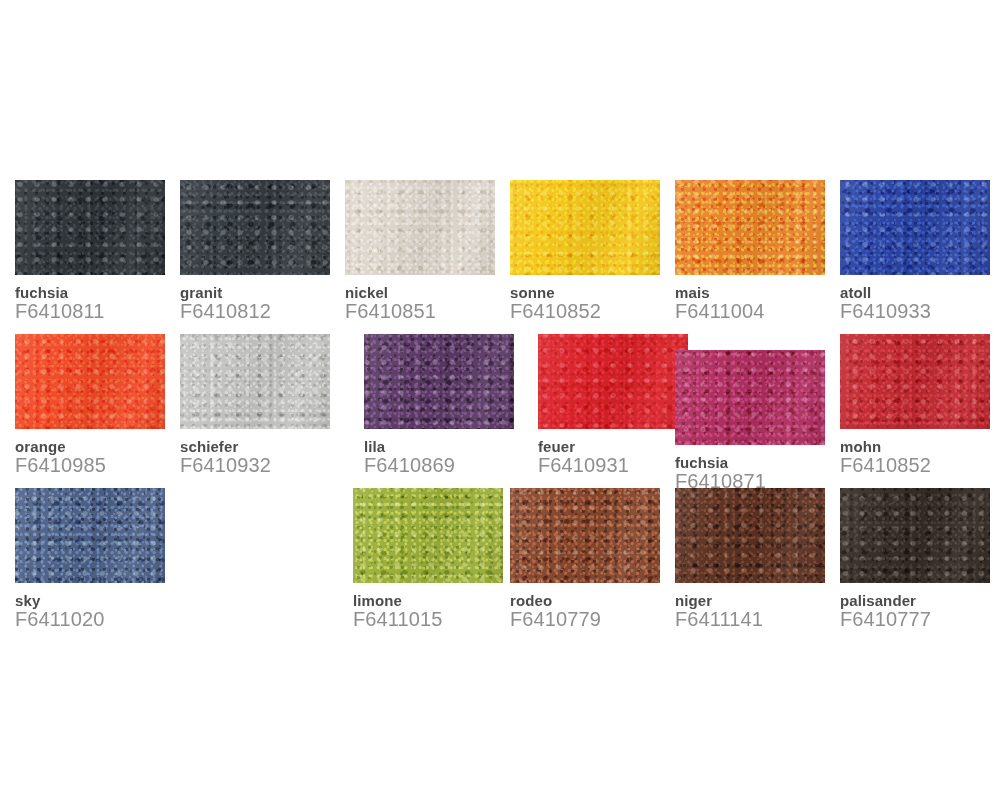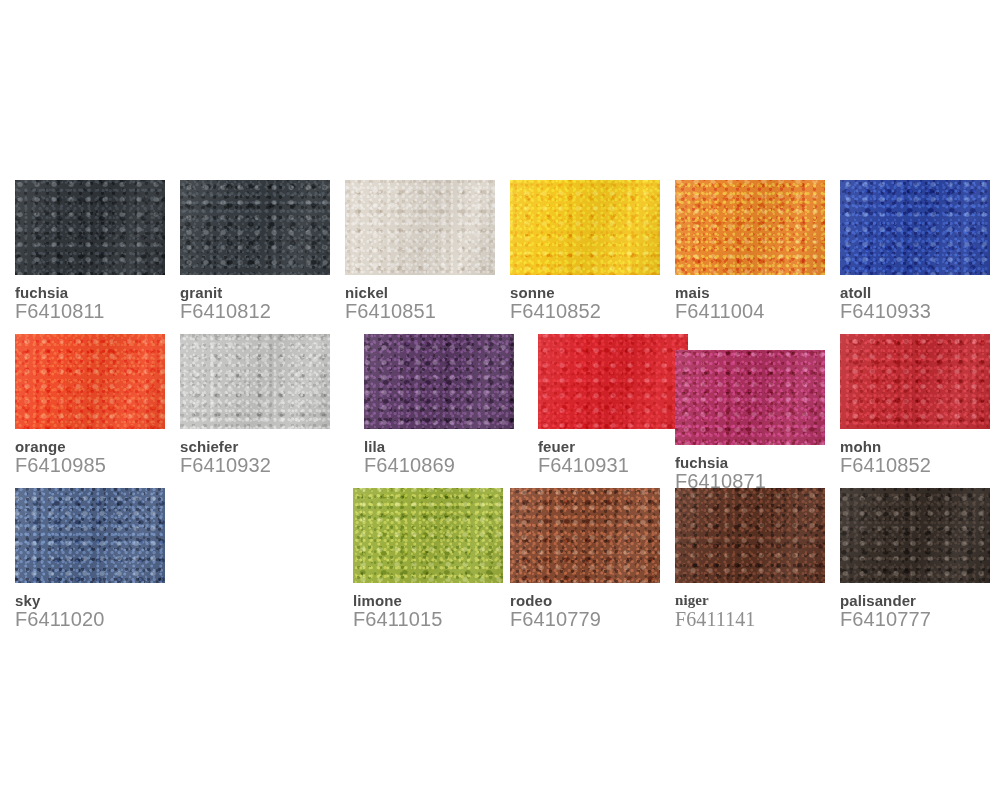--- a/index.html
+++ b/index.html
@@ -263,21 +263,21 @@
         </div>
         <div class="swatch-cell" style="left: 495px; width: 150px;">
           <div class="swatch-chip" style="background-color: rgb(132, 71, 46); width: 150px; height: 95px;">
             <div class="grain" style="background-position: 0px 3px, 11px 2px, 7px 5px, 16px 7px, 6px 10px, 10px 12px;"></div>
             <div class="grain2" style="background-position: 9px 0px, 20px 21px;"></div>
             <div class="sheen"></div>
           </div>
           <div class="swatch-name">rodeo</div>
           <div class="swatch-code">F6410779</div>
         </div>
-        <div class="swatch-cell" style="left: 660px; width: 150px; font-family: Liberation Serif, serif;">
+        <div class="swatch-cell" style="left: 660px; width: 150px;">
           <div class="swatch-chip" style="background-color: rgb(90, 49, 34); width: 150px; height: 95px;">
             <div class="grain" style="background-position: 3px 0px, 13px 6px, 6px 8px, 8px 3px, 2px 9px, 7px 14px;"></div>
             <div class="grain2" style="background-position: 13px 3px, 25px 8px;"></div>
             <div class="sheen"></div>
           </div>
           <div class="swatch-name">niger</div>
           <div class="swatch-code">F6411141</div>
         </div>
         <div class="swatch-cell" style="left: 825px; width: 150px;">
           <div class="swatch-chip" style="background-color: rgb(52, 43, 37); width: 150px; height: 95px;">

